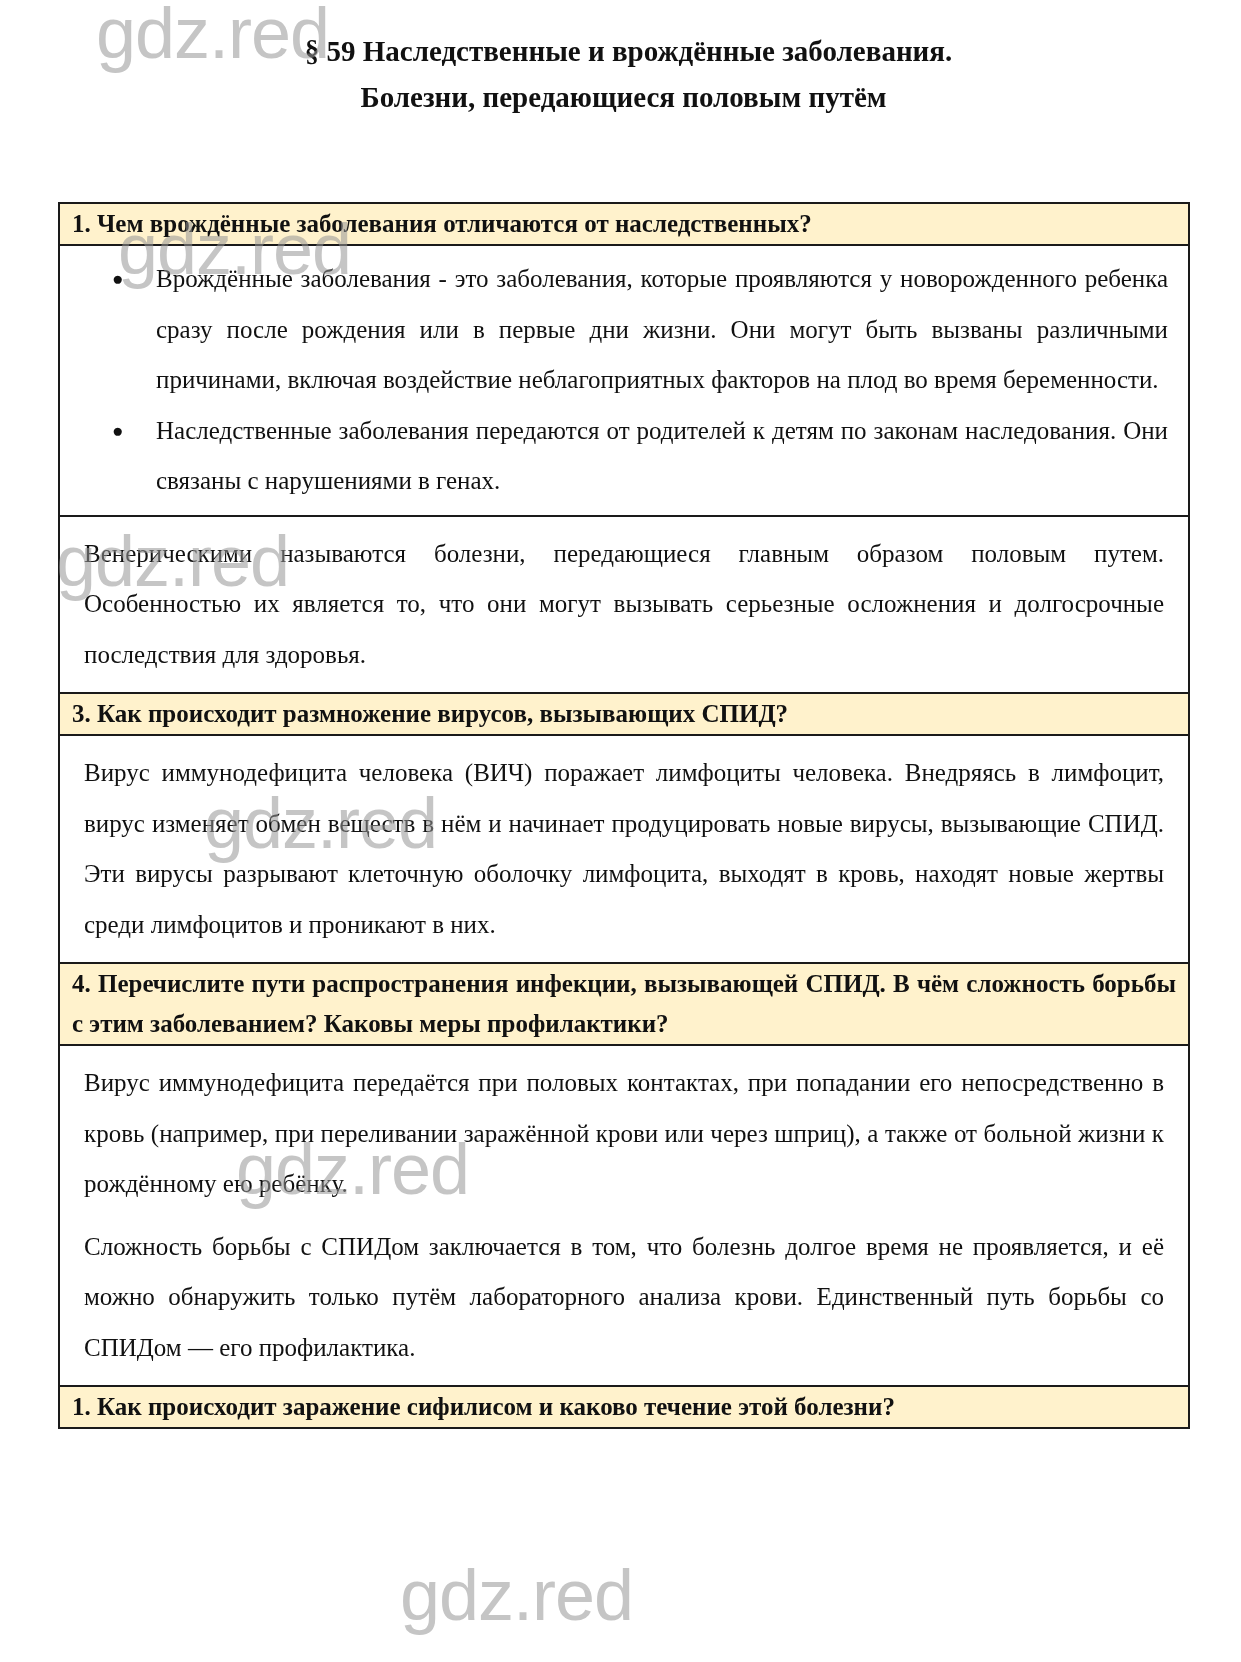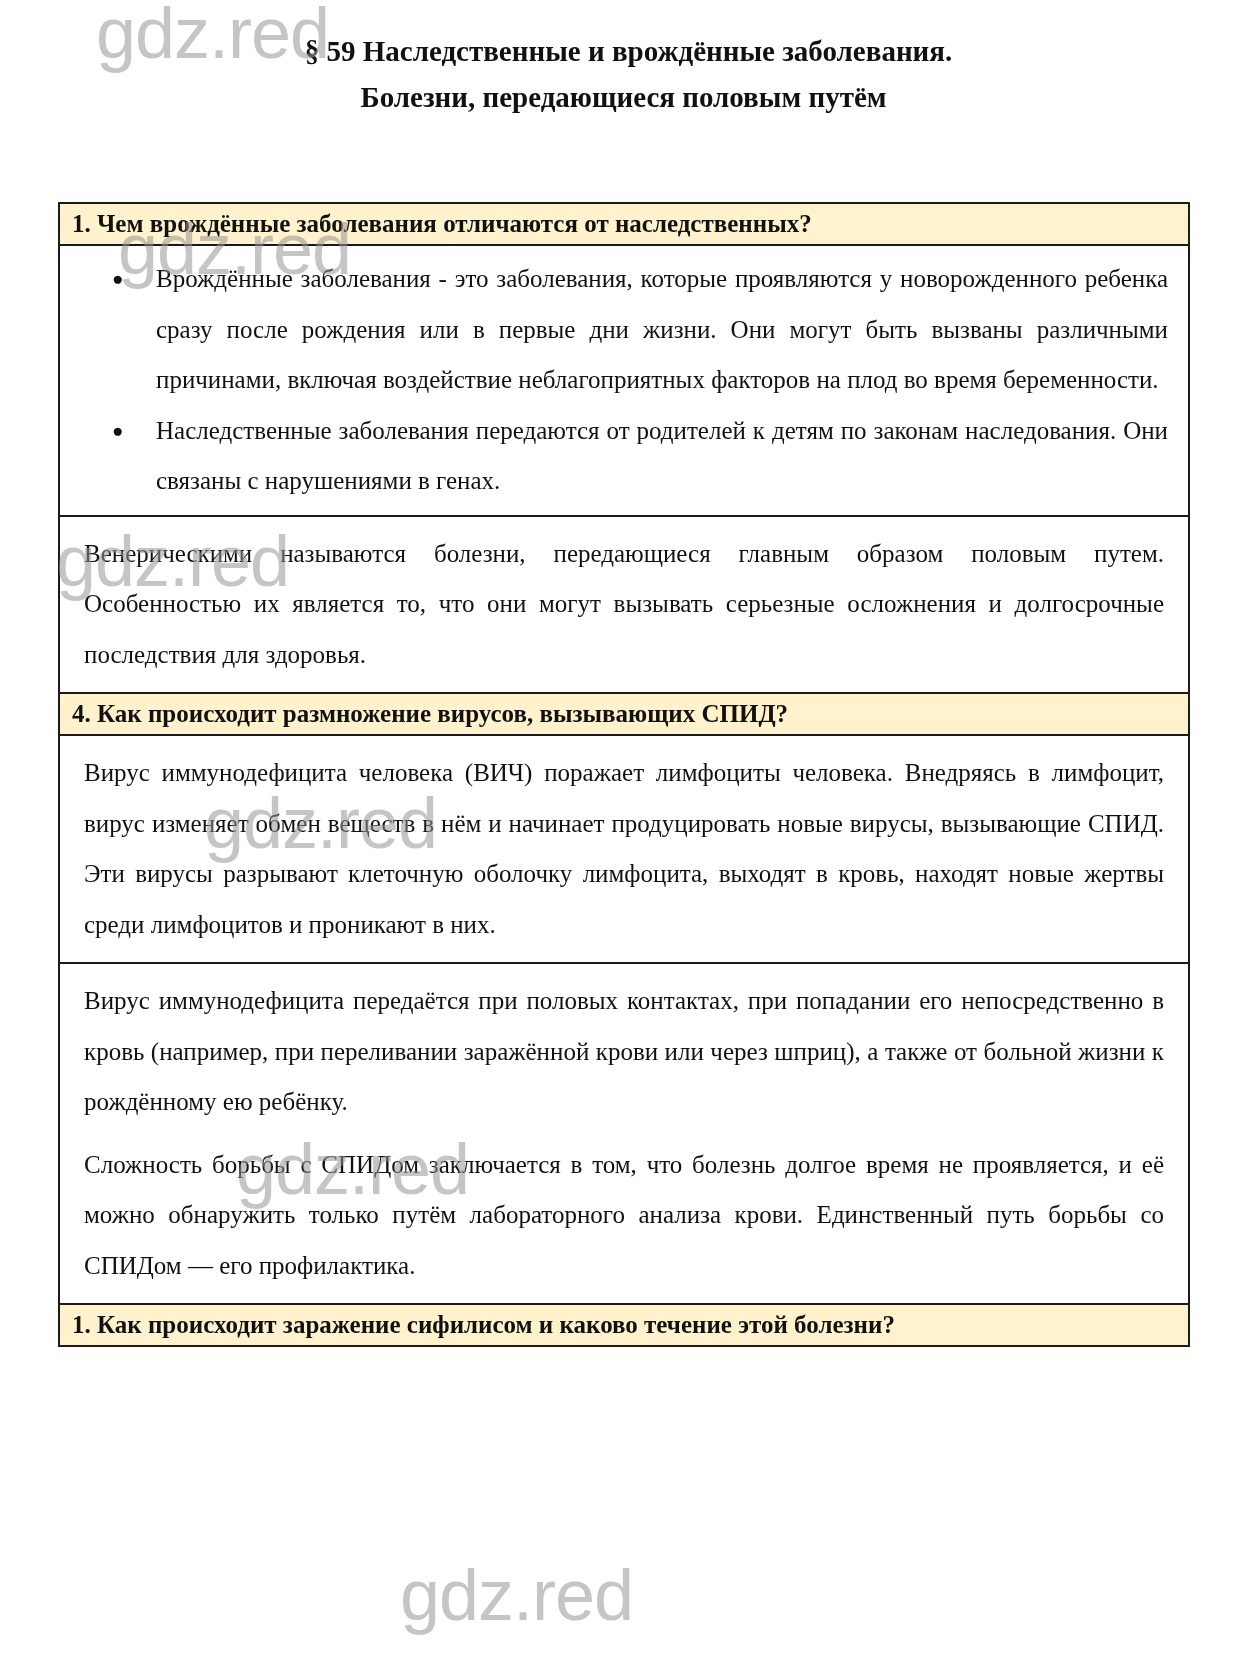--- a/index.html
+++ b/index.html
@@ -41,26 +41,29 @@
       <li>Наследственные заболевания передаются от родителей к детям по законам наследования. Они связаны с нарушениями в генах.</li>
     </ul>
   </td>
       </tr>
   <tr>
         <td class="a">
     <p>Венерическими называются болезни, передающиеся главным образом половым путем. Особенностью их является то, что они могут вызывать серьезные осложнения и долгосрочные последствия для здоровья.</p>
   </td>
       </tr>
   <tr>
-        <td class="q">4. Как происходит размножение вирусов, вызывающих СПИД?</td>
+        <td class="q">3. Как происходит размножение вирусов, вызывающих СПИД?</td>
       </tr>
   <tr>
         <td class="a">
     <p>Вирус иммунодефицита человека (ВИЧ) поражает лимфоциты человека. Внедряясь в лимфоцит, вирус изменяет обмен веществ в нём и начинает продуцировать новые вирусы, вызывающие СПИД. Эти вирусы разрывают клеточную оболочку лимфоцита, выходят в кровь, находят новые жертвы среди лимфоцитов и проникают в них.</p>
   </td>
+      </tr>
+  <tr>
+        <td class="q">4. Перечислите пути распространения инфекции, вызывающей СПИД. В чём сложность борьбы с этим заболеванием? Каковы меры профилактики?</td>
       </tr>
   <tr>
         <td class="a">
     <p>Вирус иммунодефицита передаётся при половых контактах, при попадании его непосредственно в кровь (например, при переливании заражённой крови или через шприц), а также от больной жизни к рождённому ею ребёнку.</p>
     <p>Сложность борьбы с СПИДом заключается в том, что болезнь долгое время не проявляется, и её можно обнаружить только путём лабораторного анализа крови. Единственный путь борьбы со СПИДом — его профилактика.</p>
   </td>
       </tr>
   <tr>
         <td class="q">1. Как происходит заражение сифилисом и каково течение этой болезни?</td>
       </tr>

